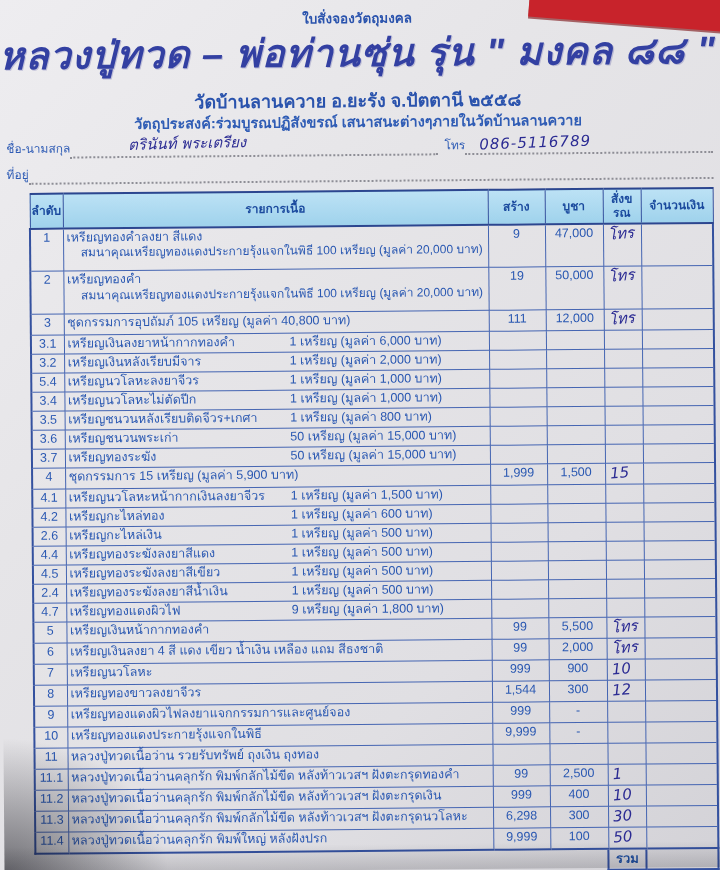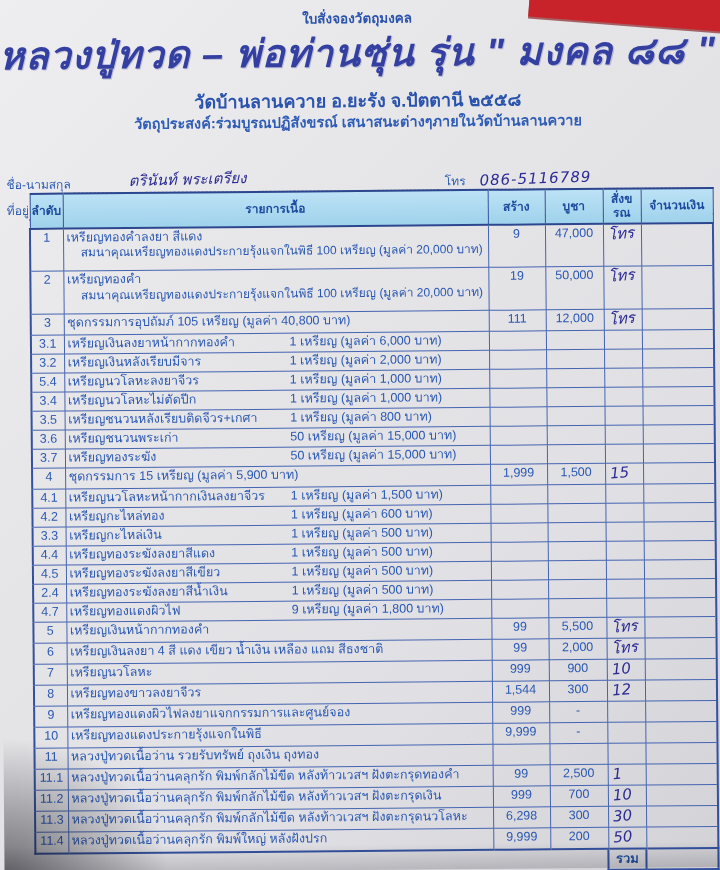--- a/index.html
+++ b/index.html
@@ -26,21 +26,21 @@
     font-size:13.5px;font-weight:bold;color:#2a53ad;}
   .main-title{position:absolute;top:22px;width:100%;text-align:center;white-space:nowrap;
     font-size:38px;font-weight:bold;font-style:italic;color:#3340a2;
     text-shadow:1px 1px 0 rgba(60,60,150,.25);letter-spacing:1px;}
   .temple-line{position:absolute;top:86px;width:100%;text-align:center;
     font-size:18px;font-weight:bold;color:#2a53ad;}
   .purpose-line{position:absolute;top:110px;width:100%;text-align:center;
     font-size:14.5px;font-weight:bold;color:#2f5cb5;}
   .fill-row{position:absolute;left:8px;right:5px;display:flex;align-items:flex-end;
     font-size:12px;color:#2f5cb5;}
-  .fill-row .lbl{flex:0 0 auto;padding-bottom:1px;margin-top:36px;}
+  .fill-row .lbl{flex:0 0 auto;padding-bottom:1px;}
   .dots{flex:1 1 auto;border-bottom:2px dotted #8e8e96;min-height:18px;position:relative;}
   .hw{font-family:"DejaVu Sans",sans-serif;font-style:italic;color:#2b2b93;}
   .name-val{position:absolute;left:58px;bottom:0;font-size:15px;transform:rotate(-1deg);white-space:nowrap;}
   .phone-val{position:absolute;left:14px;bottom:1px;font-size:15px;letter-spacing:1px;transform:rotate(-1.5deg);white-space:nowrap;}
   .tbl-wrap{position:absolute;top:190px;left:30px;width:683px;}
   table{border-collapse:collapse;table-layout:fixed;width:683px;}
   th{
     background:linear-gradient(#bce2f5,#9fd2ec);color:#1b4a9e;font-size:12px;font-weight:bold;
     border:1px solid #34519f;border-top:2.5px solid #2c468f;border-bottom:2px solid #2c468f;
     padding:2px 1px;line-height:1.2;
@@ -254,21 +254,21 @@
             <td class="item-cell">
               <div>เหรียญกะไหล่ทอง</div>
               <span class="qty">1 เหรียญ (มูลค่า 600 บาท)</span>
             </td>
             <td class="c"></td>
             <td class="c"></td>
             <td class="c order-cell"></td>
             <td class="c"></td>
           </tr>
           <tr class="sub">
-            <td class="c">3.3</td>
+            <td class="c">2.6</td>
             <td class="item-cell">
               <div>เหรียญกะไหล่เงิน</div>
               <span class="qty">1 เหรียญ (มูลค่า 500 บาท)</span>
             </td>
             <td class="c"></td>
             <td class="c"></td>
             <td class="c order-cell"></td>
             <td class="c"></td>
           </tr>
           <tr class="sub">
@@ -404,21 +404,21 @@
               <span class="hw order-hw">1</span>
             </td>
             <td class="c"></td>
           </tr>
           <tr class="single">
             <td class="c">11.2</td>
             <td class="item-cell">
               <div>หลวงปู่ทวดเนื้อว่านคลุกรัก พิมพ์กลักไม้ขีด หลังท้าวเวสฯ ฝังตะกรุดเงิน</div>
             </td>
             <td class="c">999</td>
-            <td class="c">700</td>
+            <td class="c">400</td>
             <td class="c order-cell">
               <span class="hw order-hw">10</span>
             </td>
             <td class="c"></td>
           </tr>
           <tr class="single">
             <td class="c">11.3</td>
             <td class="item-cell">
               <div>หลวงปู่ทวดเนื้อว่านคลุกรัก พิมพ์กลักไม้ขีด หลังท้าวเวสฯ ฝังตะกรุดนวโลหะ</div>
             </td>
@@ -428,21 +428,21 @@
               <span class="hw order-hw">30</span>
             </td>
             <td class="c"></td>
           </tr>
           <tr class="single lastdata">
             <td class="c">11.4</td>
             <td class="item-cell">
               <div>หลวงปู่ทวดเนื้อว่านคลุกรัก พิมพ์ใหญ่ หลังฝังปรก</div>
             </td>
             <td class="c">9,999</td>
-            <td class="c">200</td>
+            <td class="c">100</td>
             <td class="c order-cell">
               <span class="hw order-hw">50</span>
             </td>
             <td class="c"></td>
           </tr>
           <tr class="totalr">
             <td class="ghost"></td>
             <td class="ghost"></td>
             <td class="ghost"></td>
             <td class="ghost"></td>

